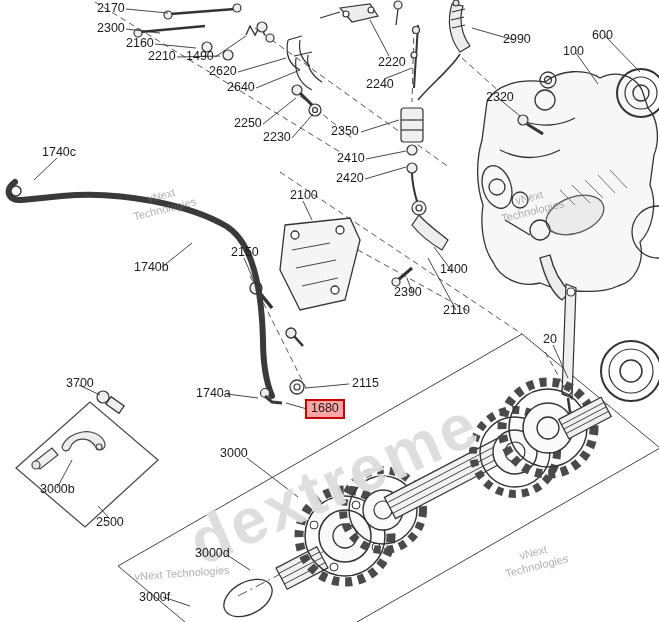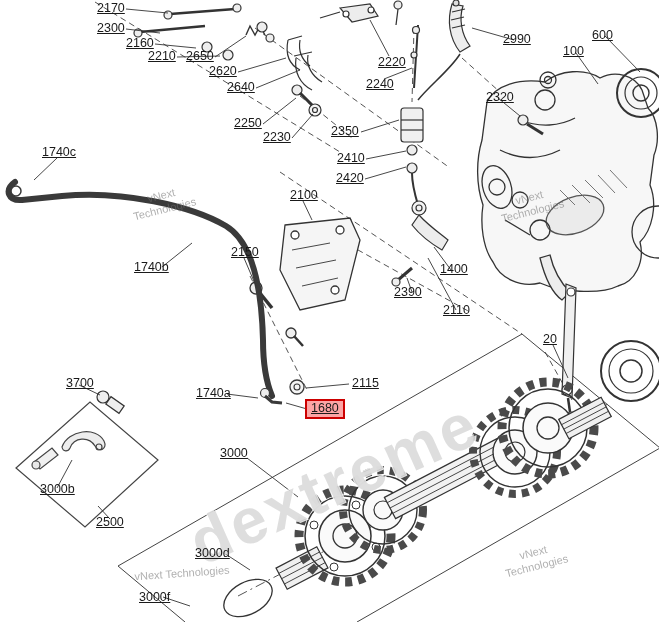--- a/index.html
+++ b/index.html
@@ -1,20 +1,20 @@
 <!DOCTYPE html>
 <html><head>
 <meta charset="utf-8">
 <style>
   html,body{margin:0;padding:0;background:#fff;}
   #stage{position:relative;width:659px;height:622px;background:#fff;overflow:hidden;
          font-family:"Liberation Sans",sans-serif;}
   svg{position:absolute;left:0;top:0;}
   .part-label{position:absolute;font-size:12.5px;color:#1a1a1a;white-space:nowrap;
-              line-height:1;cursor:default;text-decoration:underline;}
+              line-height:1;cursor:default;}
   .part-label.highlighted{border:2px solid #c00;padding:1px 4px 2px;background:#fca5a5;}
   .wm{position:absolute;font-size:11px;color:rgba(110,110,110,.55);
       transform:rotate(-14deg);width:86px;text-align:center;line-height:1.3;}
   .wm-large{position:absolute;left:178px;top:512px;font-size:64px;font-weight:bold;
             letter-spacing:3px;color:rgba(125,125,125,.25);transform:rotate(-24deg);
             transform-origin:left top;
             text-shadow:1px 1px 0 rgba(255,255,255,.85),-1px -1px 0 rgba(255,255,255,.85);}
 </style>
 </head>
 <body>
@@ -263,21 +263,21 @@
   <div class="wm" style="left:120px;top:188px">vNext Technologies</div>
   <div class="wm" style="left:488px;top:190px">vNext Technologies</div>
   <div class="wm" style="left:492px;top:545px">vNext Technologies</div>
   <div class="wm" style="left:122px;top:566px;transform:rotate(-4deg);width:120px">vNext Technologies</div>
   <div class="wm-large">dextreme</div>
 
   <span class="part-label" style="left:97px;top:2px">2170</span>
   <span class="part-label" style="left:97px;top:22px">2300</span>
   <span class="part-label" style="left:126px;top:37px">2160</span>
   <span class="part-label" style="left:148px;top:50px">2210</span>
-  <span class="part-label" style="left:186px;top:50px">2650</span>
+  <span class="part-label" style="left:186px;top:50px">1490</span>
   <span class="part-label" style="left:209px;top:65px">2620</span>
   <span class="part-label" style="left:227px;top:81px">2640</span>
   <span class="part-label" style="left:234px;top:117px">2250</span>
   <span class="part-label" style="left:263px;top:131px">2230</span>
   <span class="part-label" style="left:378px;top:56px">2220</span>
   <span class="part-label" style="left:366px;top:78px">2240</span>
   <span class="part-label" style="left:503px;top:33px">2990</span>
   <span class="part-label" style="left:592px;top:29px">600</span>
   <span class="part-label" style="left:563px;top:45px">100</span>
   <span class="part-label" style="left:486px;top:91px">2320</span>

